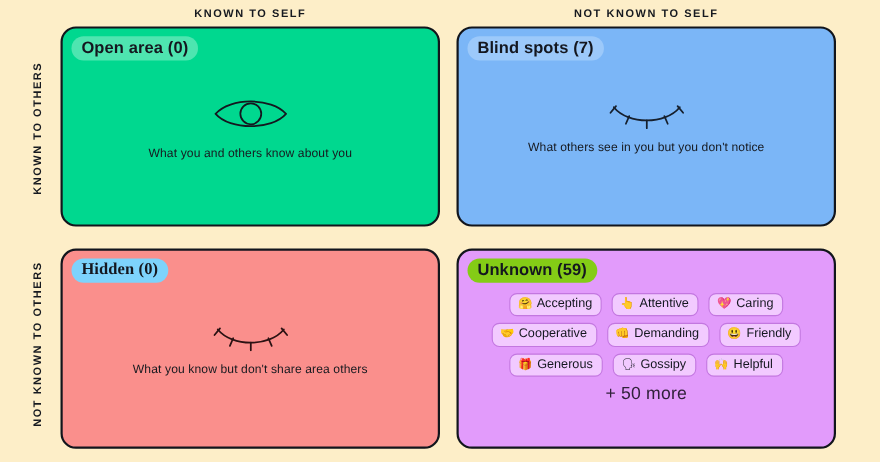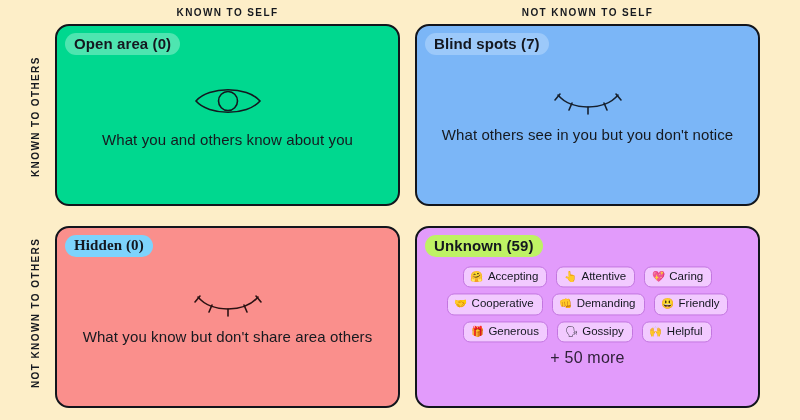--- a/index.html
+++ b/index.html
@@ -86,38 +86,38 @@
     border-radius: 999px;
     font-size: 15px;
     font-weight: bold;
     letter-spacing: 0.1px;
     color: #14171f;
     white-space: nowrap;
   }
   .q-open    .badge { background: #4ee5b0; }
   .q-blind   .badge { background: #9cc9fa; }
   .q-hidden  .badge { background: #7dd3fc; font-family: Liberation Serif, serif; }
-  .q-unknown .badge { background: #bef264; }
+  .q-unknown .badge { background: #84cc16; }
 
   
   .q-body {
     position: absolute;
     left: 0; right: 0;
     top: 50%;
     transform: translateY(-50%);
     display: flex;
     flex-direction: column;
     align-items: center;
     justify-content: center;
     gap: 11px;
     padding: 0 16px;
   }
   .q-icon { line-height: 0; }
   .caption {
-    font-size: 15px;
+    font-size: 11px;
     letter-spacing: 0.1px;
     color: #16191f;
     text-align: right;
     white-space: nowrap;
   }
 
   
   .tag-wrap {
     position: absolute;
     left: 0; right: 0;

